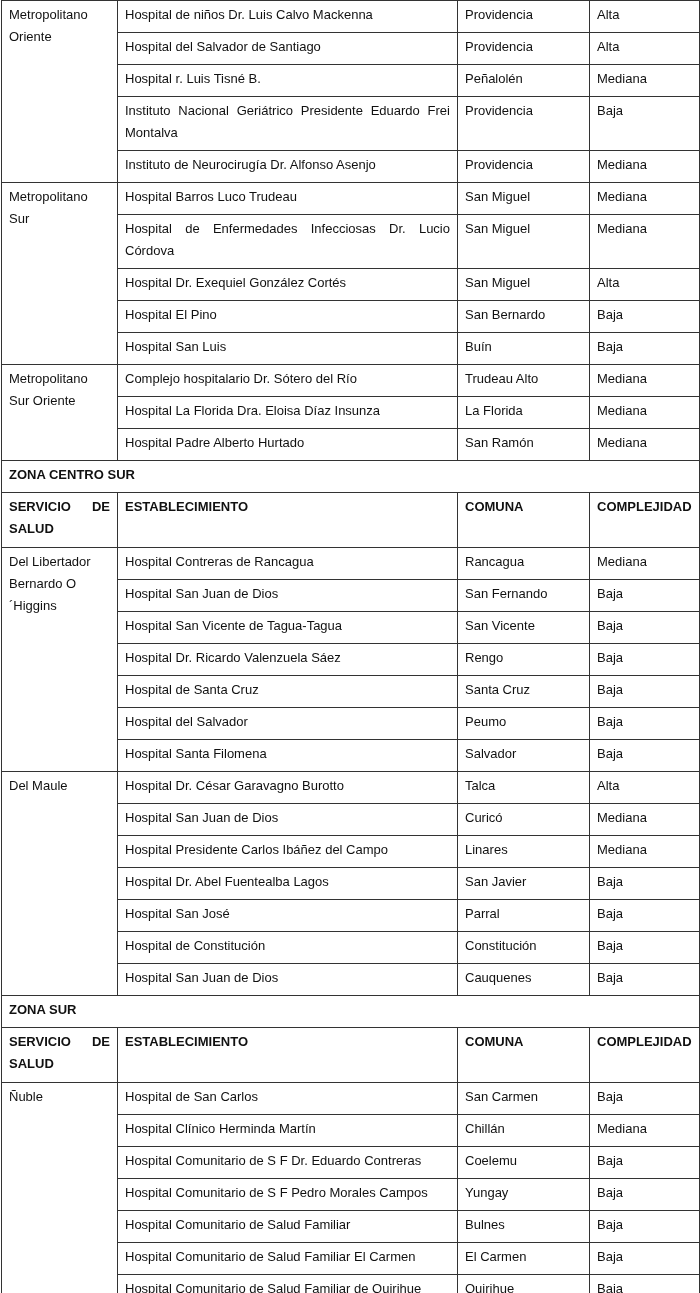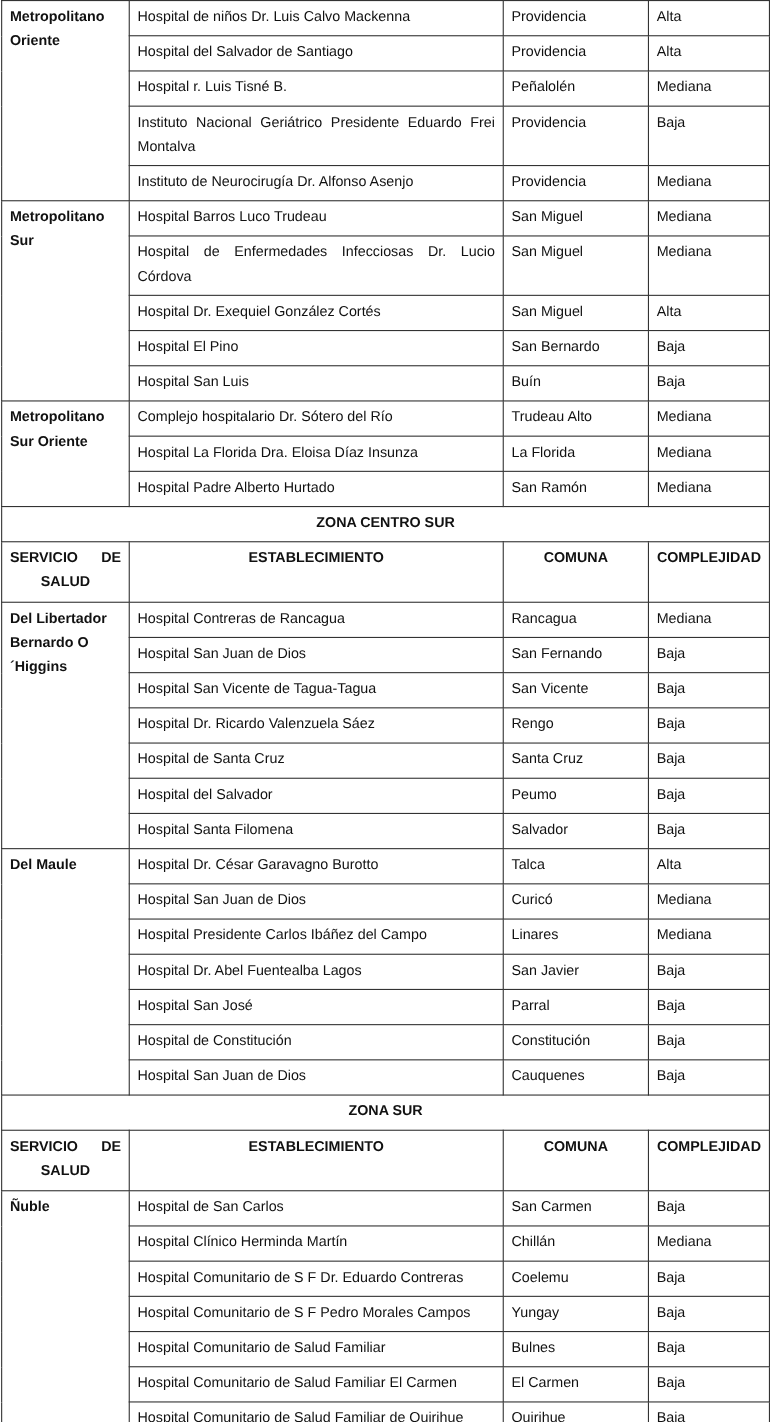--- a/index.html
+++ b/index.html
@@ -1,22 +1,22 @@
 <!DOCTYPE html>
 <html><head>
 <meta charset="utf-8">
 <style>
   html, body { margin: 0; padding: 0; background: #ffffff; }
   body { width: 700px; height: 1293px; overflow: hidden; font-family: "Liberation Sans", sans-serif; color: #111; }
   table { border-collapse: collapse; width: 698px; margin-left: 1px; table-layout: fixed; font-size: 13px; }
   td { border: 1.5px solid #333; vertical-align: top; padding: 3px 7px 6px 7px; line-height: 22px; }
   col.c1 { width: 116px; } col.c2 { width: 340px; } col.c3 { width: 132px; } col.c4 { width: 110px; }
-  .svc { font-weight: bold; }
-  .hdr td { font-weight: bold; text-align: center; }
-  .zone td { text-align: center; font-weight: bold; margin-top: 34px; }
+  .svc { font-weight: normal; }
+  .hdr td { font-weight: bold; }
+  .zone td { font-weight: bold; margin-top: 34px; }
   .justify { text-align: justify; } 
 </style>
 </head>
 <body>
 
 <table>
   <colgroup>
       <col class="c1">
       <col class="c2">
       <col class="c3">

